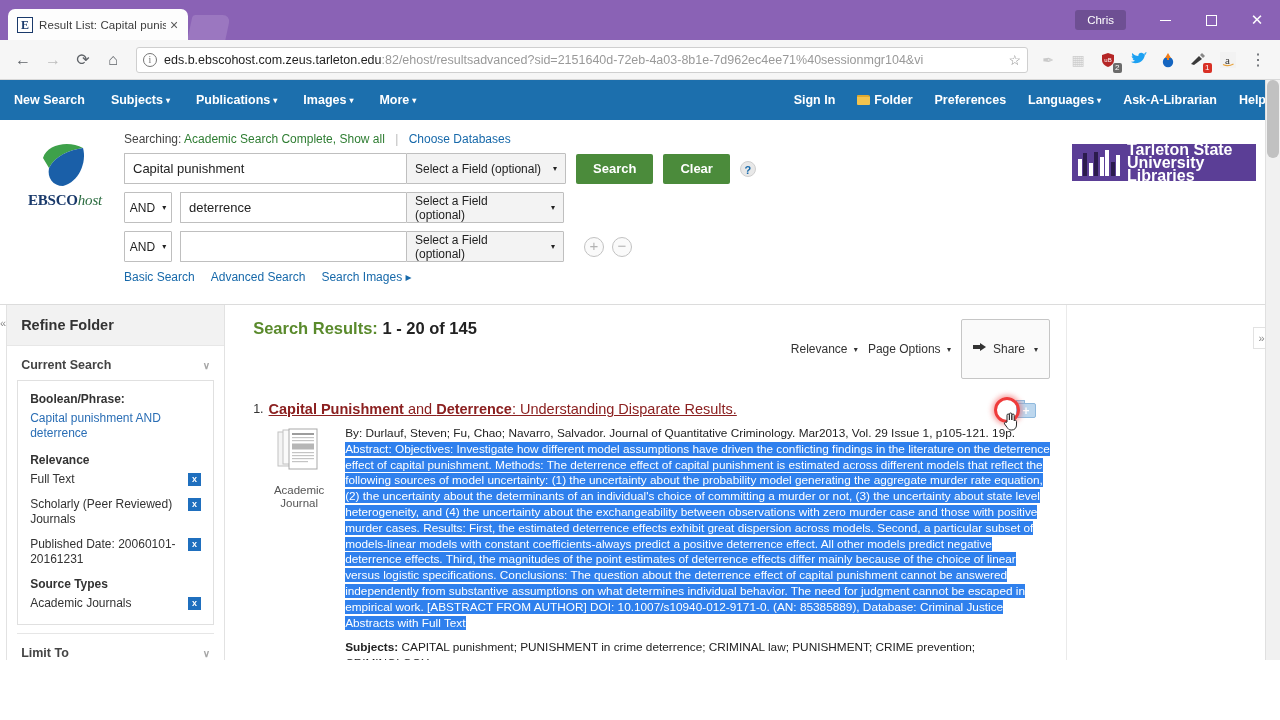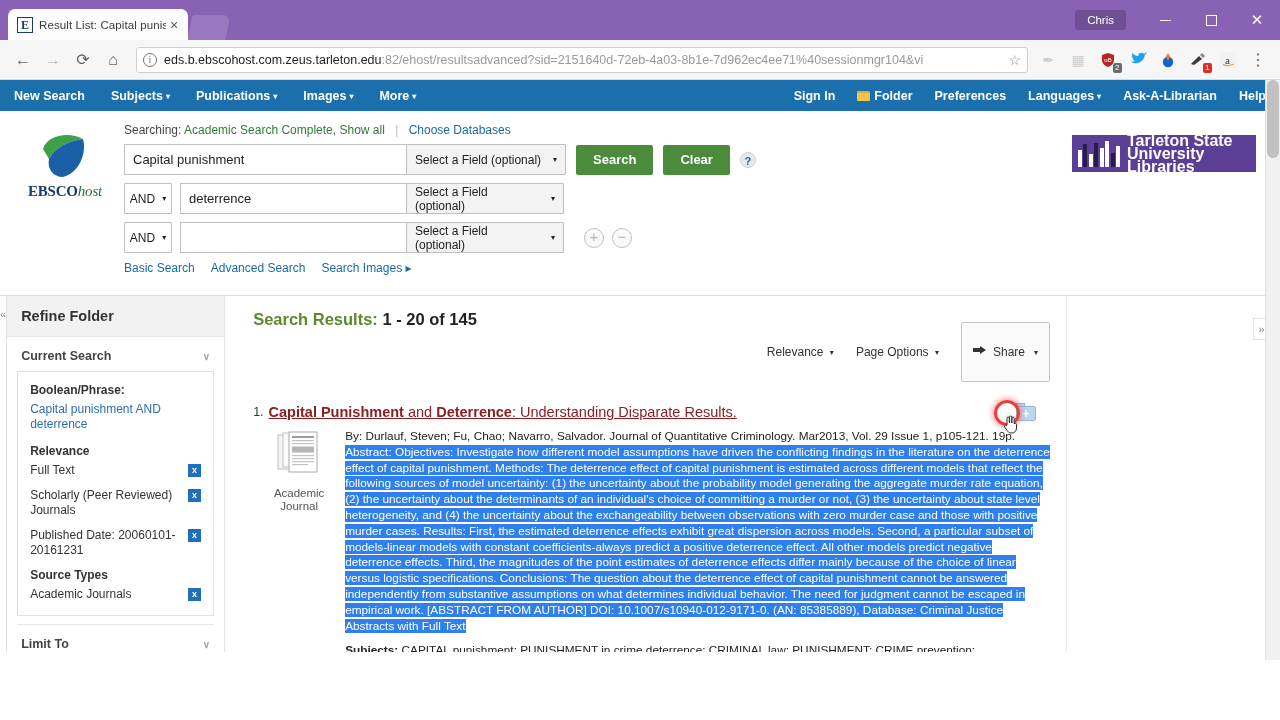--- a/index.html
+++ b/index.html
@@ -87,21 +87,21 @@
   .ext-badge {
     position: absolute; right: 0; bottom: 1px; font-size: 8px; color: #fff;
     background: #6b6b6b; border-radius: 2px; padding: 0 2.5px; line-height: 10px;
   }
   .ext-badge.red { background: #d93025; }
   .kebab { color: #5f6368; font-size: 16px; letter-spacing: 0; line-height: .6; }
 
   
   .app { position: relative; background: #fff; height: 580px; overflow: hidden; }
   .ebsco-nav {
-    background: #1c6fad; height: 31px; display: flex; align-items: center;
+    background: #1c6fad; height: 40px; display: flex; align-items: center;
     color: #fff; font-size: 12.5px; font-weight: bold; padding: 0 14px;
   }
   .ebsco-nav .left { display: flex; gap: 26px; }
   .ebsco-nav .right { margin-left: auto; display: flex; gap: 22px; align-items: center; }
   .navitem { cursor: pointer; white-space: nowrap; }
   .caret { font-size: 8px; margin-left: 3px; vertical-align: middle; }
   .folder-ico {
     display: inline-block; width: 13px; height: 10px; background: #f3c34e;
     border-radius: 1px 2px 1px 1px; margin-right: 4px; vertical-align: -1px;
     border-top: 2px solid #e0a92f;
@@ -197,21 +197,21 @@
     margin-left: 6px; margin-top: 1px; cursor: pointer;
   }
   .divider { border-top: 1px solid #e6e6e6; margin: 8px 10px 0; }
 
   .main {
     flex: 1 1 auto; padding: 14px 16px 0 28px; overflow: hidden; position: relative;
   }
   .res-hdr { display: flex; align-items: flex-start; }
   .res-title { font-size: 16.5px; font-weight: bold; color: #5a8a2c; }
   .res-title b { color: #222; }
-  .res-tools { margin-left: auto; display: flex; align-items: center; gap: 22px; font-size: 12px; color: #333; margin-top: 12px; }
+  .res-tools { margin-left: auto; display: flex; align-items: center; gap: 10px; font-size: 12px; color: #333; }
   .share-btn {
     border: 1px solid #c6c6c6; border-radius: 2px; background: #fafafa;
     padding: 22px 11px; display: flex; align-items: center; gap: 6px; font-size: 12px;
   }
 
   .result { margin-top: 22px; position: relative; }
   .res-line1 { display: flex; align-items: flex-start; font-size: 14px; }
   .res-num { color: #333; font-size: 12.5px; margin-right: 5px; padding-top: 1px; }
   .res-link { color: #8b2020; text-decoration: underline; cursor: pointer; font-size: 14.5px; }
   .res-link b { font-weight: bold; }

